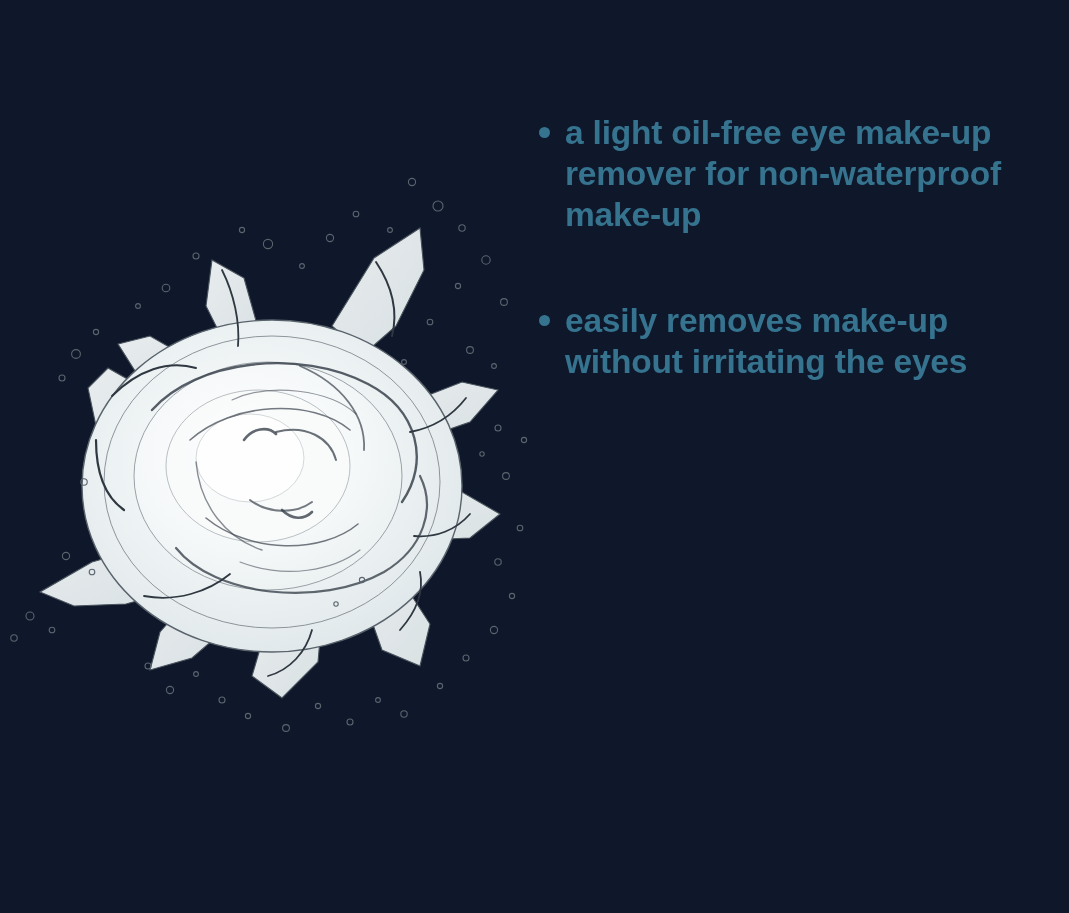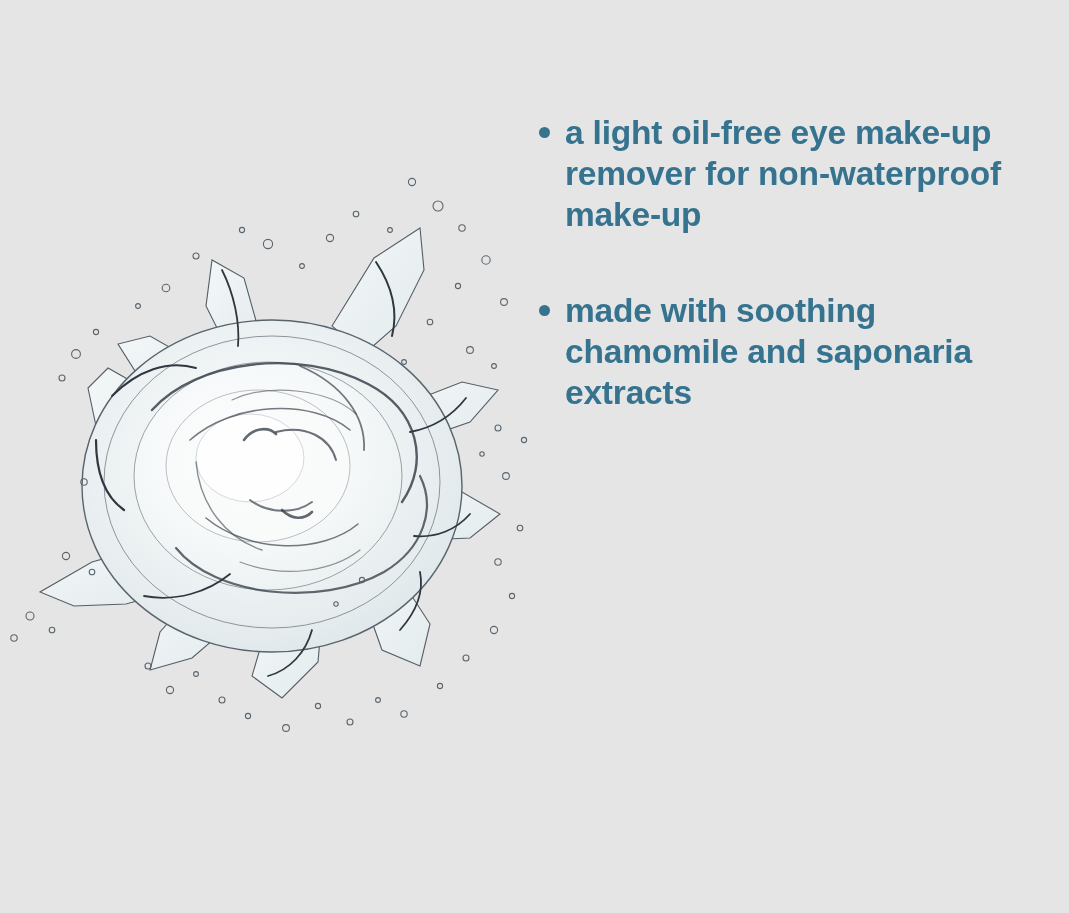--- a/index.html
+++ b/index.html
@@ -4,21 +4,21 @@
 <style>
   html, body {
     margin: 0;
     padding: 0;
     background: #ffffff;
   }
   .page {
     position: relative;
     width: 1069px;
     height: 913px;
-    background: #e5e5e5;
+    background: #0f172a;
     overflow: hidden;
     font-family: "Liberation Sans", sans-serif;
   }
 
   
   .splash-art {
     position: absolute;
     left: 0px;
     top: 110px;
     width: 540px;
@@ -207,19 +207,19 @@
         <circle cx="336" cy="494" r="2.2"></circle>
       </g>
     </svg>
   </div>
 
   <ul class="benefits-list">
     <li class="benefit-item item-0">
       <span class="benefit-bullet"></span>
       <span class="benefit-text">a light oil-free eye make-up remover for non-waterproof make-up</span>
     </li>
-    <li class="benefit-item item-2">
+    <li class="benefit-item item-1">
       <span class="benefit-bullet"></span>
-      <span class="benefit-text">made with soothing chamomile and saponaria extracts</span>
+      <span class="benefit-text">easily removes make-up without irritating the eyes</span>
     </li>
   </ul>
 
 </div>
 
 </body></html>

